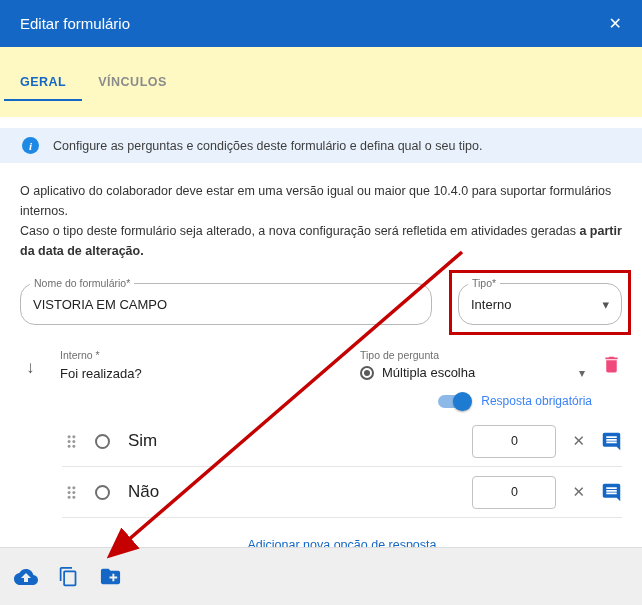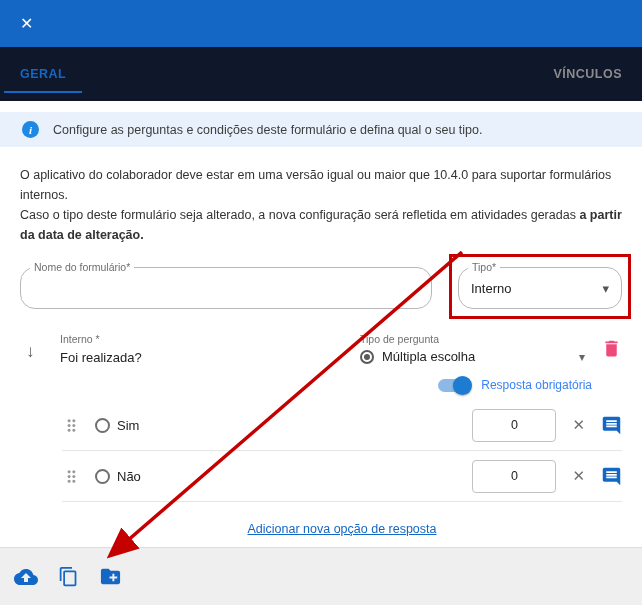--- a/index.html
+++ b/index.html
@@ -14,21 +14,21 @@
 
   
   .hdr {
     height: 47px; background: #1467C5; color: #fff;
     display: flex; align-items: center; justify-content: space-between;
     padding: 0 20px; font-size: 15px;
   }
   .close-btn { background: none; border: none; color: #fff; font-size: 16px; cursor: pointer; line-height: 1; }
 
   
-  .tabs { display: flex; padding: 8px 4px; background: #0f172a; justify-content: space-between; }
+  .tabs { display: flex; padding: 16px 4px; background: #fef9c3; }
   .tab {
     padding: 12px 16px 10px; font-size: 12.5px; font-weight: 700; letter-spacing: .5px;
     color: #8b8b8b; border-bottom: 2px solid transparent; cursor: pointer;
   }
   .tab.active { color: #1467C5; border-bottom-color: #1467C5; }
 
   
   .banner {
     margin-top: 11px; background: #E9F2FC; display: flex; align-items: center; gap: 14px;
     padding: 9px 22px; font-size: 12.5px; color: #3d3d3d;
@@ -83,21 +83,21 @@
 
   .toggle-row { display: flex; justify-content: flex-end; align-items: center; gap: 11px; margin-top: 13px; padding-right: 30px; }
   .switch { width: 32px; height: 13px; background: #8cb9e8; border-radius: 7px; position: relative; display: inline-block; cursor: pointer; }
   .switch .knob { position: absolute; right: -2px; top: -3px; width: 19px; height: 19px; border-radius: 50%; background: #1E7BD2; box-shadow: 0 1px 2px rgba(0,0,0,.35); }
   .toggle-label { font-size: 12px; color: #3b82f6; }
 
   
   .options { margin: 8px 20px 0 62px; }
   .opt-row { display: flex; align-items: center; height: 51px; border-bottom: 1px solid #e6e6e6; }
   .drag { color: #9a9a9a; display: inline-flex; cursor: grab; }
-  .opt-label { margin-left: 7px; font-size: 13px; color: #222; }
+  .opt-label { margin-left: 18px; font-size: 17px; color: #222; }
   .spacer { flex: 1; }
   .weight {
     width: 84px; height: 33px; border: 1px solid #c2c2c2; border-radius: 4px;
     text-align: center; font-size: 12.5px; color: #222; font-family: inherit; outline: none;
   }
   .remove { margin: 0 16px; color: #6f6f6f; font-size: 15px; cursor: pointer; }
   .comment { display: inline-flex; cursor: pointer; }
   .add-opt { text-align: center; padding-top: 17px; }
   .add-opt a { color: #1467C5; font-size: 12.5px; text-decoration: underline; cursor: pointer; margin-top: 40px; }
 
@@ -125,20 +125,21 @@
 
   
   .arrow-overlay { position: absolute; left: 0; top: 0; width: 642px; height: 605px; pointer-events: none; z-index: 20; }
 </style>
 </head>
 <body>
 
 <div class="app">
 
   <header class="hdr">
+    <span>Editar formulário</span>
     <button class="close-btn">✕</button>
   </header>
 
   <nav class="tabs">
     <div class="tab active">GERAL</div>
     <div class="tab">VÍNCULOS</div>
   </nav>
 
   <div class="banner">
     <span class="info-ic">i</span>
@@ -147,20 +148,21 @@
 
   <p class="desc">
     <span>O aplicativo do colaborador deve estar em uma versão igual ou maior que 10.4.0 para suportar formulários internos.</span><br>
     <span>Caso o tipo deste formulário seja alterado, a nova configuração será refletida em atividades geradas</span>
     <b>a partir da data de alteração.</b>
   </p>
 
   <div class="fields-row">
     <div class="field name-field">
       <span class="f-label">Nome do formulário*</span>
+      <input class="f-input" readonly="" value="VISTORIA EM CAMPO" style="">
     </div>
     <div class="type-wrap">
       <div class="field type-field">
         <span class="f-label">Tipo*</span>
         <span class="f-value">Interno</span>
         <span class="caret">▾</span>
       </div>
       <div class="red-box type-red"></div>
     </div>
   </div>

